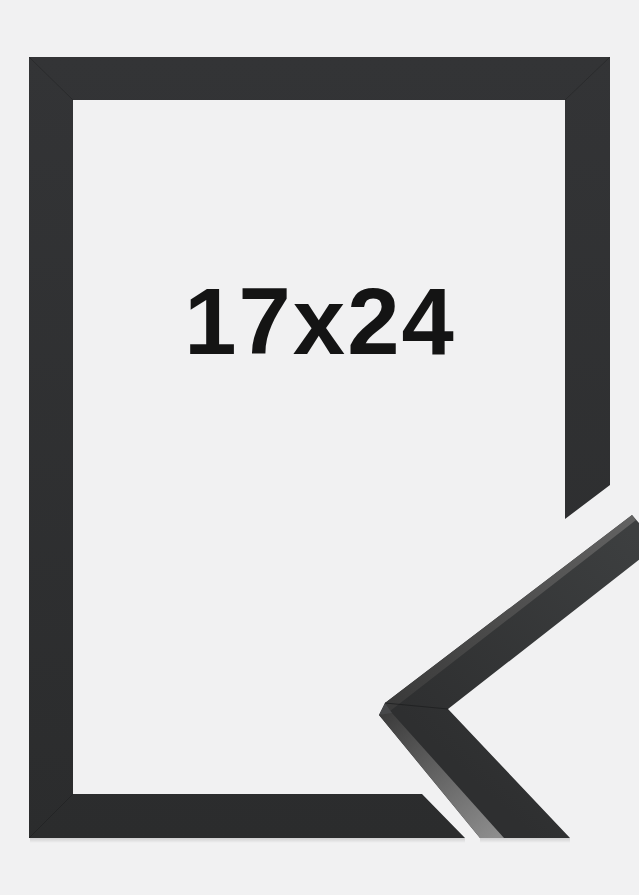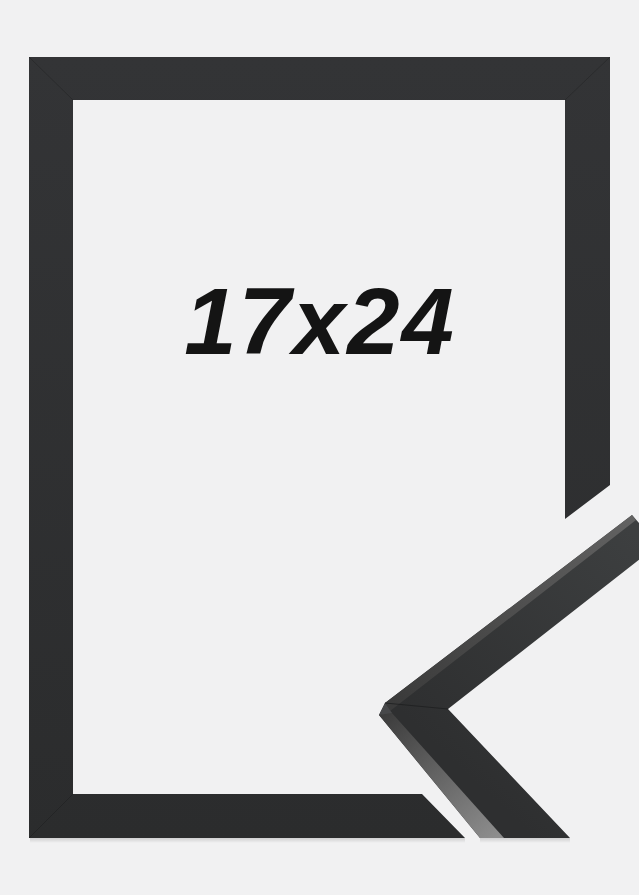--- a/index.html
+++ b/index.html
@@ -6,21 +6,20 @@
     margin: 0;
     padding: 0;
     background: #f1f1f2;
   }
   .canvas {
     position: relative;
     width: 639px;
     height: 895px;
     overflow: hidden;
     font-family: "Liberation Sans", sans-serif;
-    font-style: italic;
   }
   svg { display: block; }
   .size-text {
     font-family: "Liberation Sans", "DejaVu Sans", sans-serif;
     font-weight: 700;
     font-size: 94px;
     letter-spacing: 2px;
   }
 </style>
 </head>

